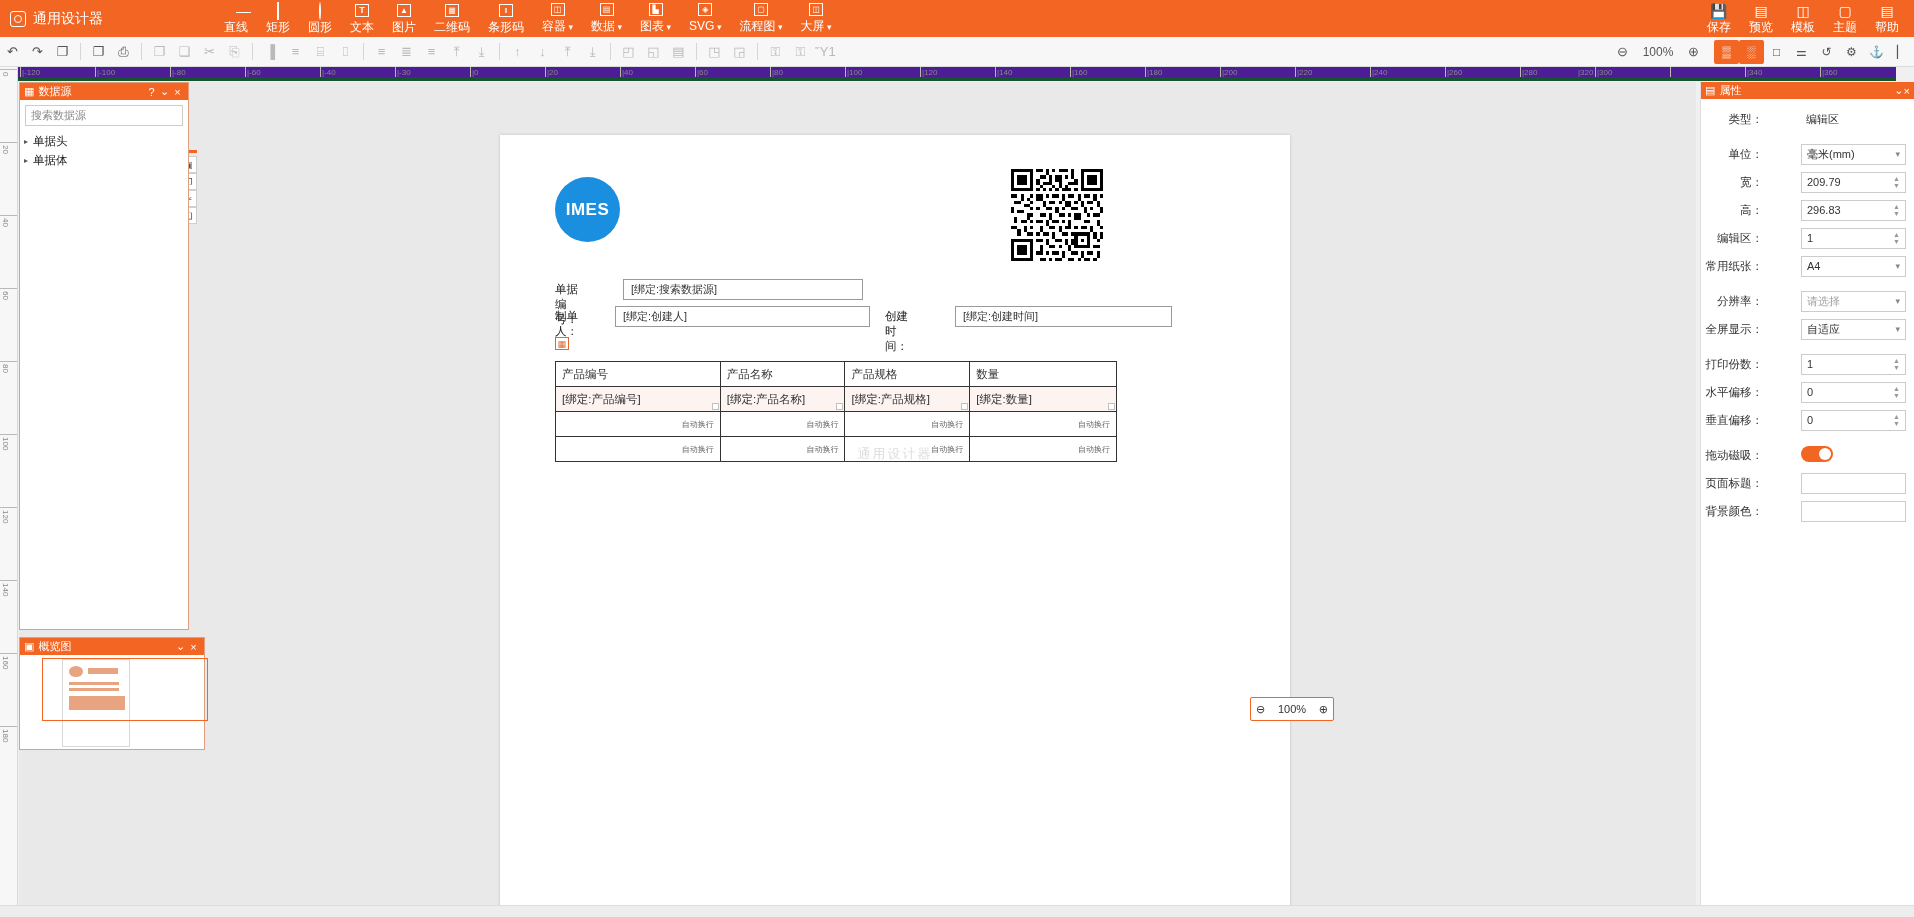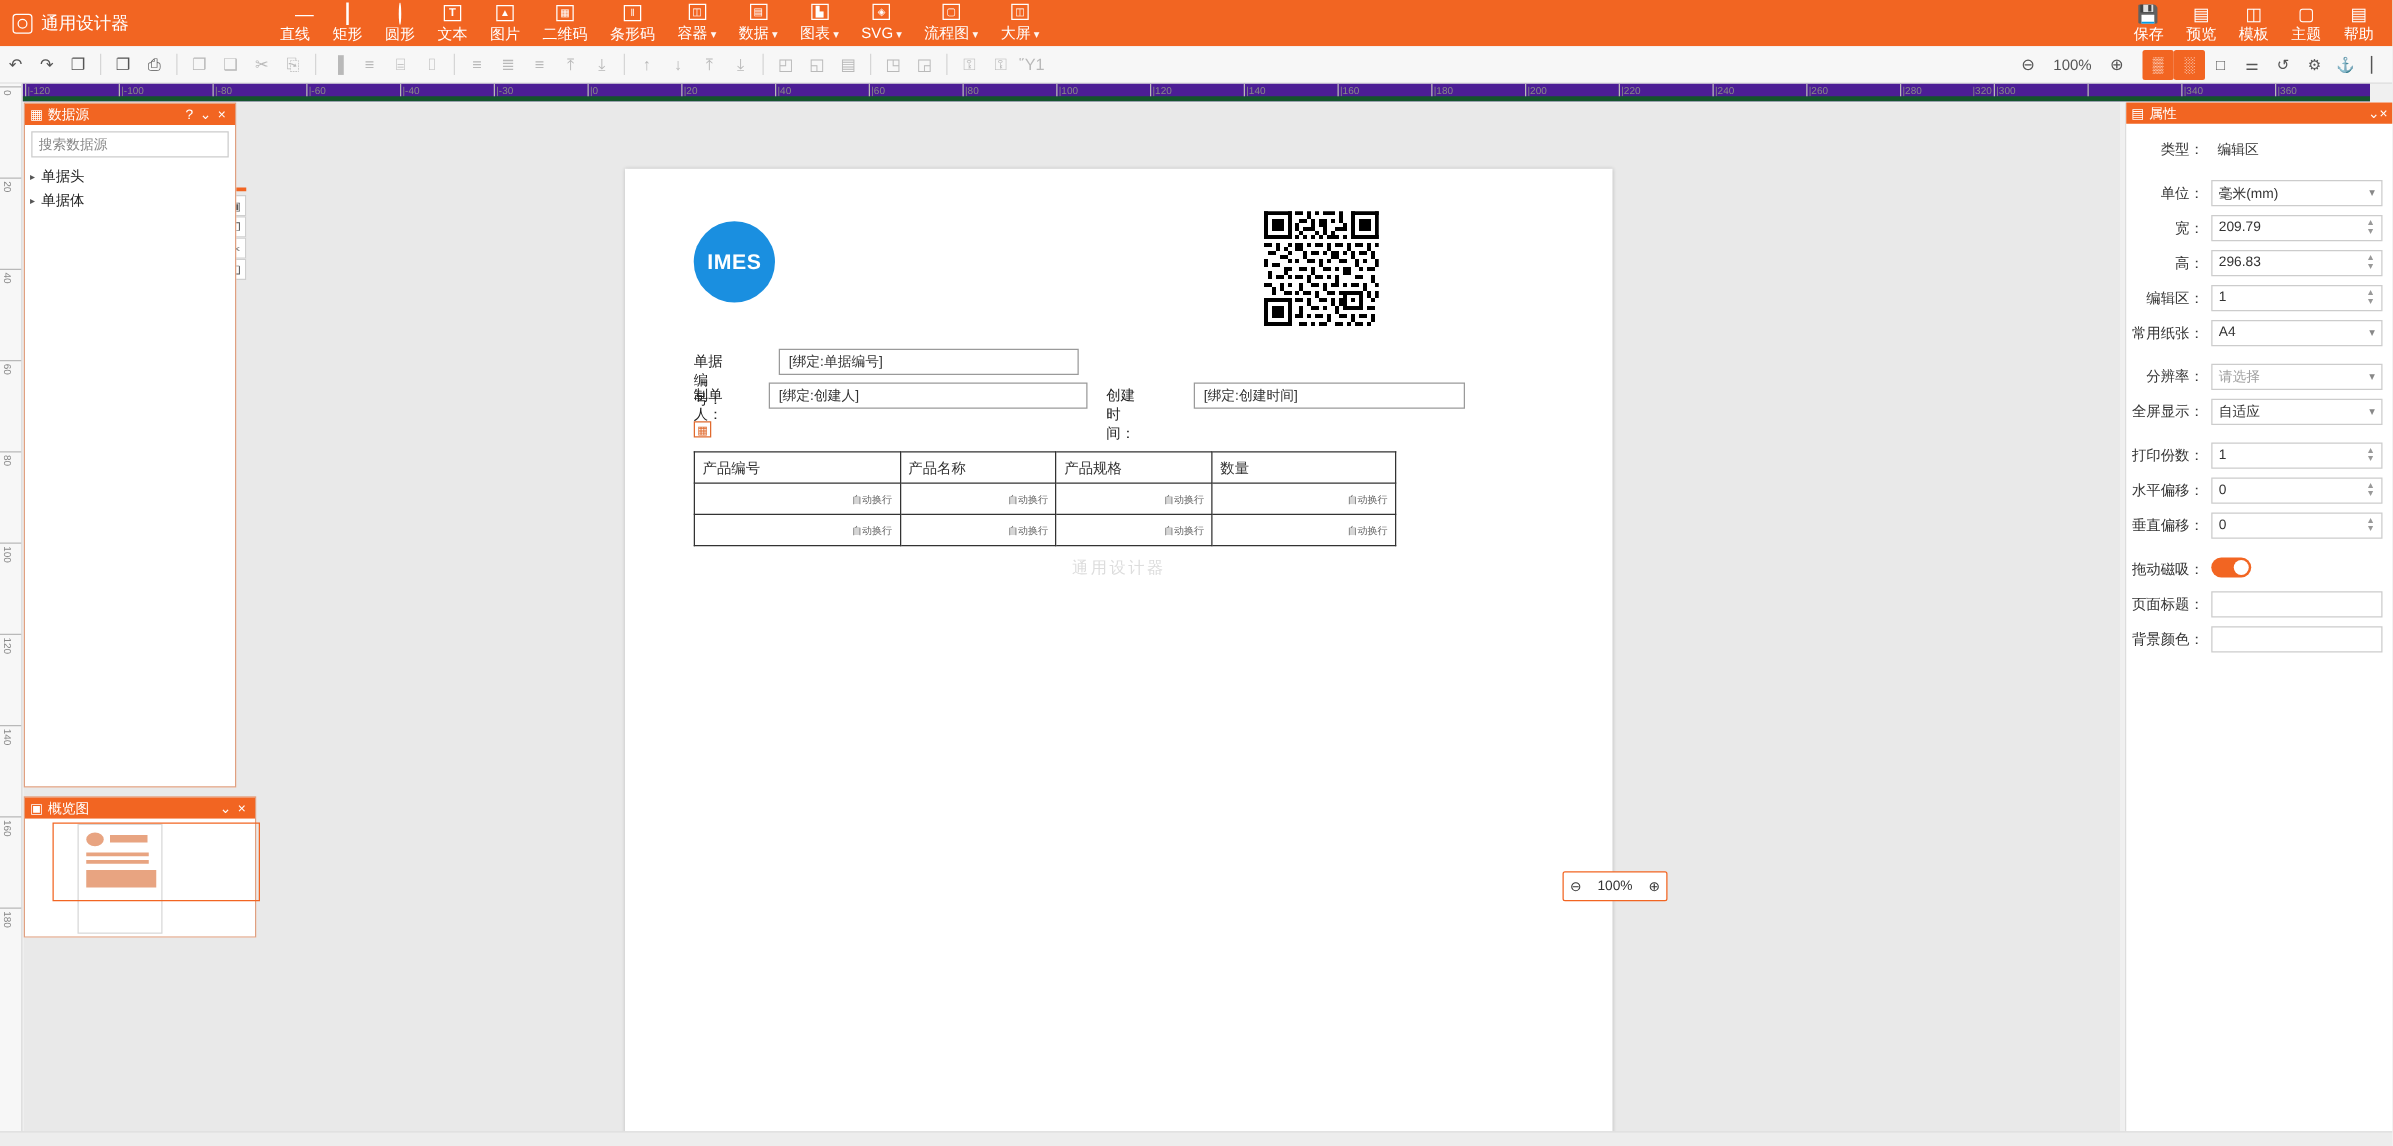--- a/index.html
+++ b/index.html
@@ -218,21 +218,21 @@
     position: absolute; left: 1700px; top: 82px; width: 214px; height: 835px;
     background: #fff; border-left: 1px solid #ddd;
   }
   .prop-head {
     height: 17px; background: #f26522; color: #fff;
     display: flex; align-items: center; font-size: 11px; padding: 0 4px;
   }
   .prop-head .ph-title { flex: 1; display:flex; align-items:center; gap:4px; }
   .prop-list { padding: 6px 8px 0 0; }
   .prow {
-    display: flex; align-items: center; height: 28px; font-size: 11.5px; color: #333;
+    display: flex; align-items: center; height: 28px; font-size: 11.5px; color: #333; gap: 32px;
   }
   .prow .plabel { width: 68px; text-align: right; padding-right: 6px; color: #333; }
   .pval {
     flex: 1; height: 21px; border: 1px solid #ccc; background: #fff;
     display: flex; align-items: center; padding: 0 5px; font-size: 11px; color: #333;
   }
   .pval.plain { border: none; background: transparent; }
   .pval.select::after {
     content: "\25BE"; margin-left: auto; font-size: 9px; color: #888;
   }
@@ -688,39 +688,45 @@
               <rect x="18" y="28" width="2" height="1"></rect>
             <rect x="21" y="28" width="1" height="1"></rect>
               <rect x="23" y="28" width="2" height="1"></rect>
             <rect x="26" y="28" width="1" height="1"></rect>
           </g>
         </svg>
       </div>
 
       <div class="field-row" style="left:55px; top:144px;">
         <span class="fr-label" style="left:0; top:3px;">单据编号：</span>
-        <span class="fr-box" style="left:68px; top:0; width:240px;">[绑定:单据编号]</span>
+        <span class="fr-box" style="left:68px; top:0; width:240px;">[绑定:搜索数据源]</span>
       </div>
 
       <div class="field-row" style="left:55px; top:171px;">
         <span class="fr-label" style="left:0; top:3px;">制单人：</span>
         <span class="fr-box" style="left:60px; top:0; width:255px;">[绑定:创建人]</span>
         <span class="fr-label" style="left:330px; top:3px;">创建时间：</span>
         <span class="fr-box" style="left:400px; top:0; width:217px;">[绑定:创建时间]</span>
       </div>
 
       <div class="grid-ico">▦</div>
 
       <table class="tbl">
         <tbody id="tbl-body">
             <tr class="head-row">
               <td style="width: 165px;">产品编号</td>
               <td style="width: 125px;">产品名称</td>
               <td style="width: 125px;">产品规格</td>
               <td style="width: 147px;">数量</td>
+            </tr>
+            <tr class="bind-row">
+              <td style="width: 165px;">[绑定:产品编号]<span class="cell-handle"></span></td>
+              <td style="width: 125px;">[绑定:产品名称]<span class="cell-handle"></span></td>
+              <td style="width: 125px;">[绑定:产品规格]<span class="cell-handle"></span></td>
+              <td style="width: 147px;">[绑定:数量]<span class="cell-handle"></span></td>
             </tr>
             <tr class="auto-row">
               <td style="width: 165px;">自动换行</td>
               <td style="width: 125px;">自动换行</td>
               <td style="width: 125px;">自动换行</td>
               <td style="width: 147px;">自动换行</td>
             </tr>
             <tr class="auto-row">
               <td style="width: 165px;">自动换行</td>
               <td style="width: 125px;">自动换行</td>

